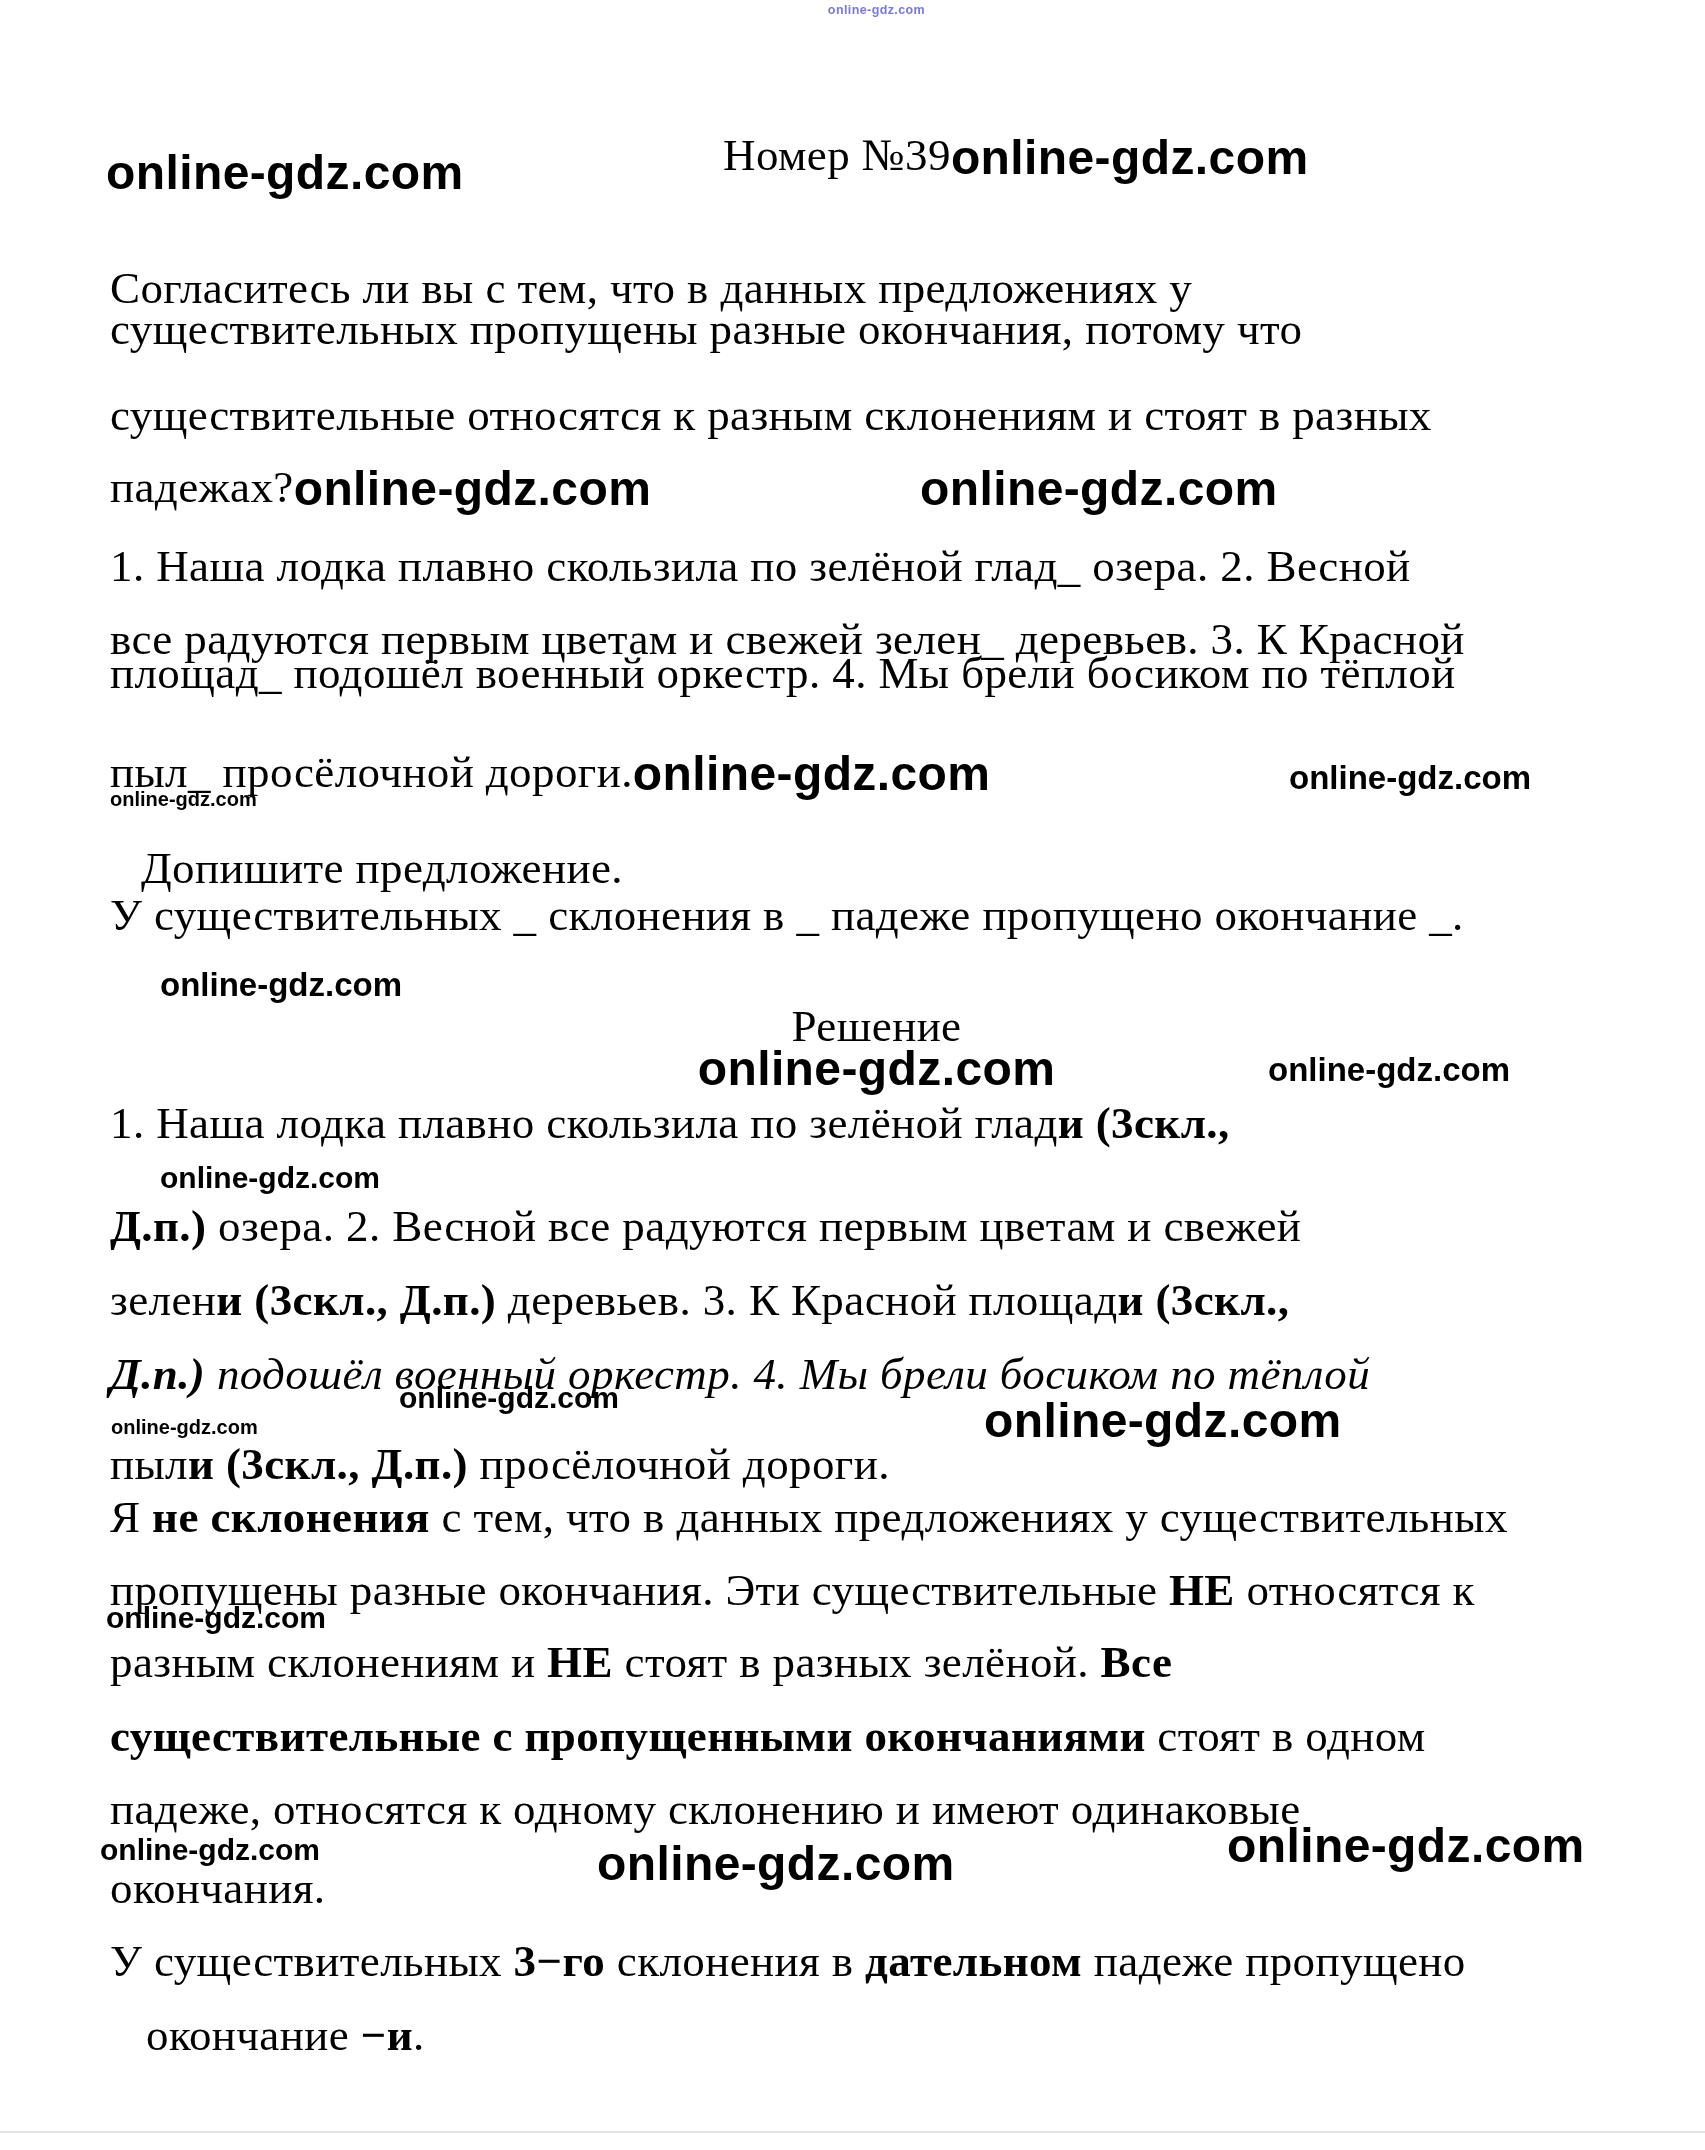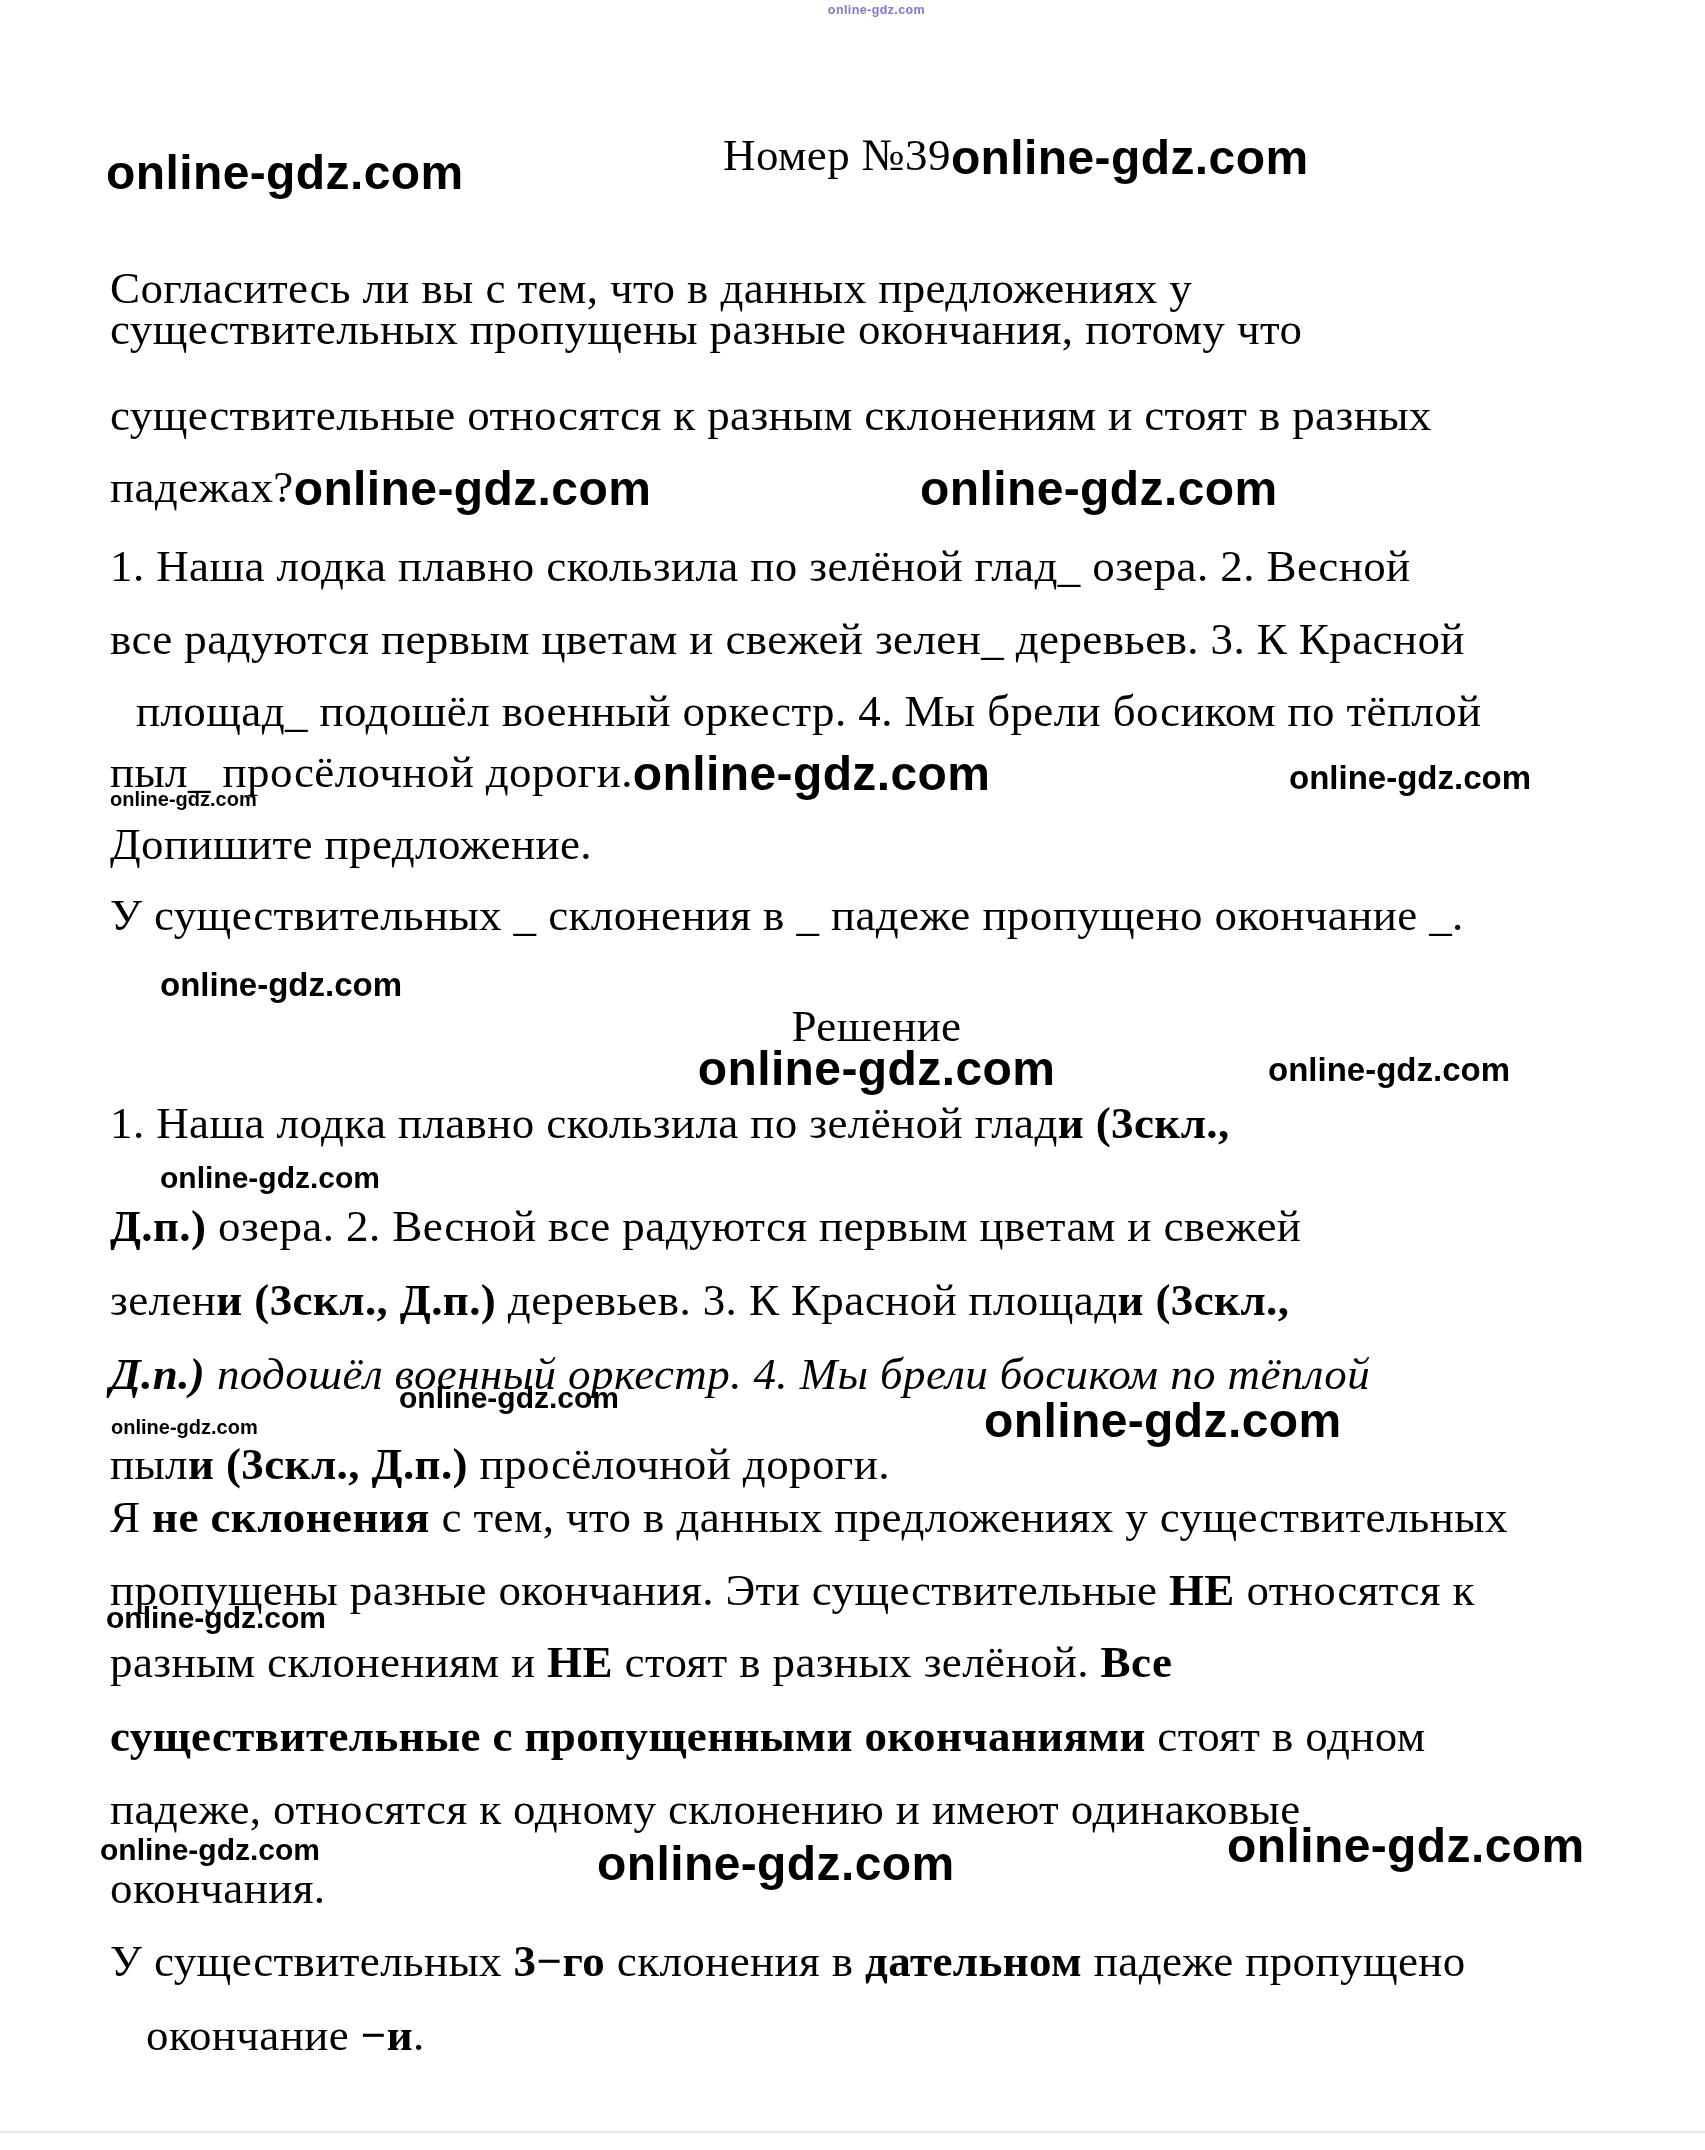--- a/index.html
+++ b/index.html
@@ -78,28 +78,28 @@
   <div class="ln" style="top:263px;"><span>Согласитесь ли вы с тем, что в данных предложениях у</span></div>
   <div class="ln" style="top:304px;text-align:right;"><span>существительных пропущены разные окончания, потому что</span></div>
   <div class="ln" style="top:390px;"><span>существительные относятся к разным склонениям и стоят в разных</span></div>
   <div class="ln" style="top:462px;">
     <span>падежах?</span><span class="iwm s58" style="vertical-align:-3.3px;">online-gdz.com</span>
   </div>
   <div class="wm s58" style="left:920px;top:465px;">online-gdz.com</div>
 
   <div class="ln" style="top:541px;"><span>1. Наша лодка плавно скользила по зелёной глад_ озера. 2. Весной</span></div>
   <div class="ln" style="top:614px;"><span>все радуются первым цветам и свежей зелен_ деревьев. 3. К Красной</span></div>
-  <div class="ln" style="top:686px;margin-left:26px;"><span>площад_ подошёл военный оркестр. 4. Мы брели босиком по тёплой</span></div>
+  <div class="ln" style="top:648px;"><span>площад_ подошёл военный оркестр. 4. Мы брели босиком по тёплой</span></div>
   <div class="ln" style="top:747px;">
     <span>пыл_ просёлочной дороги.</span><span class="iwm s58" style="vertical-align:-3.3px;">online-gdz.com</span>
   </div>
   <div class="wm s40" style="left:1289px;top:761px;">online-gdz.com</div>
   <div class="wm s24" style="left:110px;top:789px;">online-gdz.com</div>
 
-  <div class="ln" style="top:819px;"><span>Допишите предложение.</span></div>
+  <div class="ln" style="top:843px;margin-left:31px;"><span>Допишите предложение.</span></div>
   <div class="ln" style="top:890px;"><span>У существительных _ склонения в _ падеже пропущено окончание _.</span></div>
 
   <div class="wm s40" style="left:160px;top:968px;">online-gdz.com</div>
 
   <div class="ln center" style="top:1001px;"><span>Решение</span></div>
   <div class="wm s58 center" style="top:1045px;">online-gdz.com</div>
   <div class="wm s40" style="left:1268px;top:1053px;">online-gdz.com</div>
 
   <div class="ln" style="top:1098px;">
     <span>1. Наша лодка плавно скользила по зелёной глад</span><b>и (3скл.,</b>

